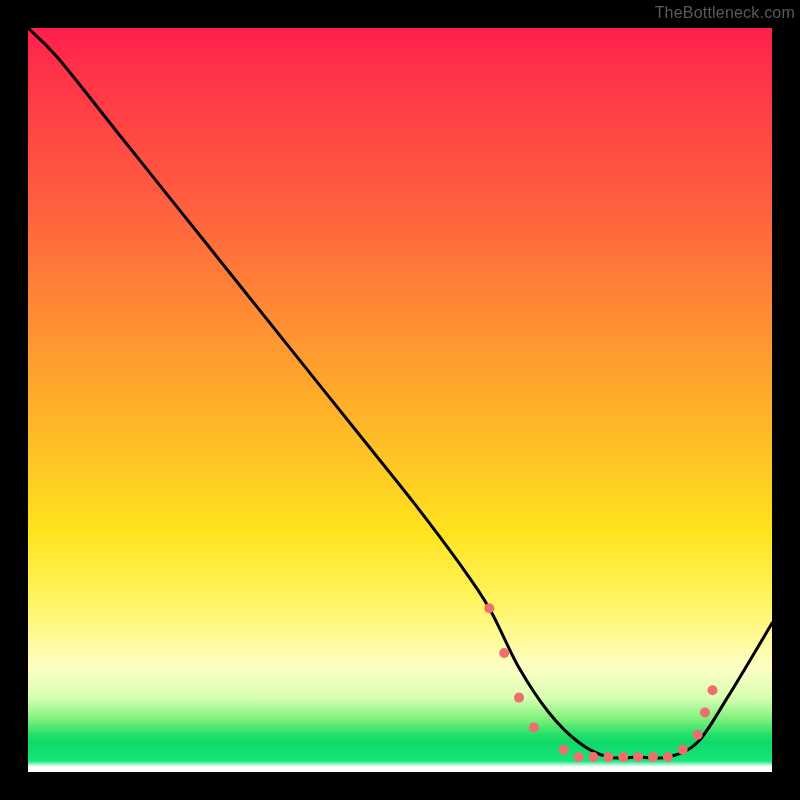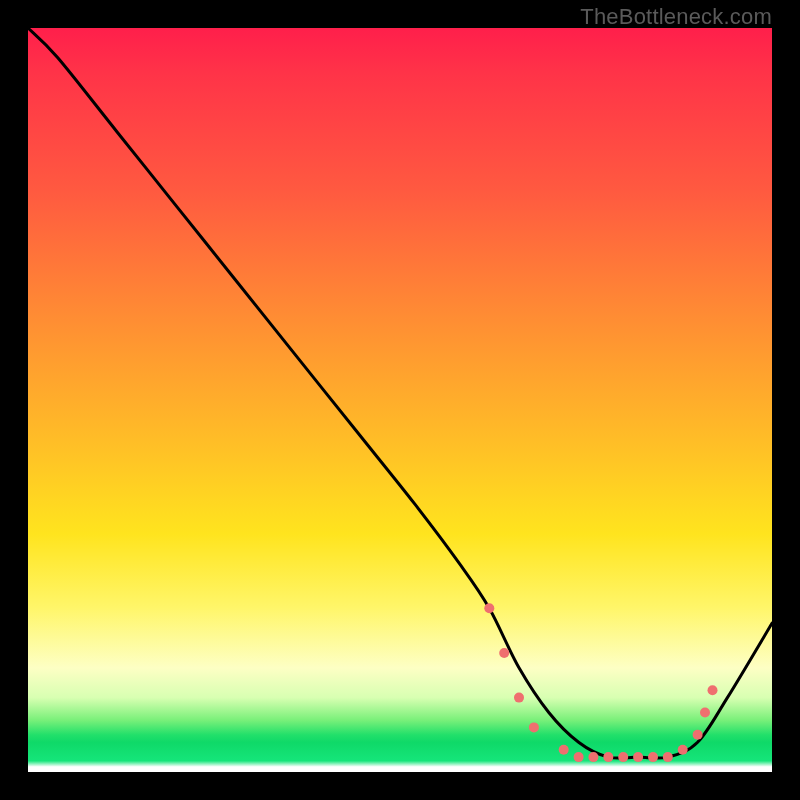--- a/index.html
+++ b/index.html
@@ -13,23 +13,23 @@
   }
   .frame {
     position: relative;
     width: 800px;
     height: 800px;
     background: #000;
   }
   .watermark {
     position: absolute;
     top: 4px;
-    right: 28px;
+    right: 5px;
     color: #5a5a5a;
-    font-size: 22px;
+    font-size: 16px;
     font-weight: 500;
     letter-spacing: 0.2px;
     user-select: none;
   }
   
   .plot {
     position: absolute;
     left: 28px;
     top: 28px;
     width: 744px;   

